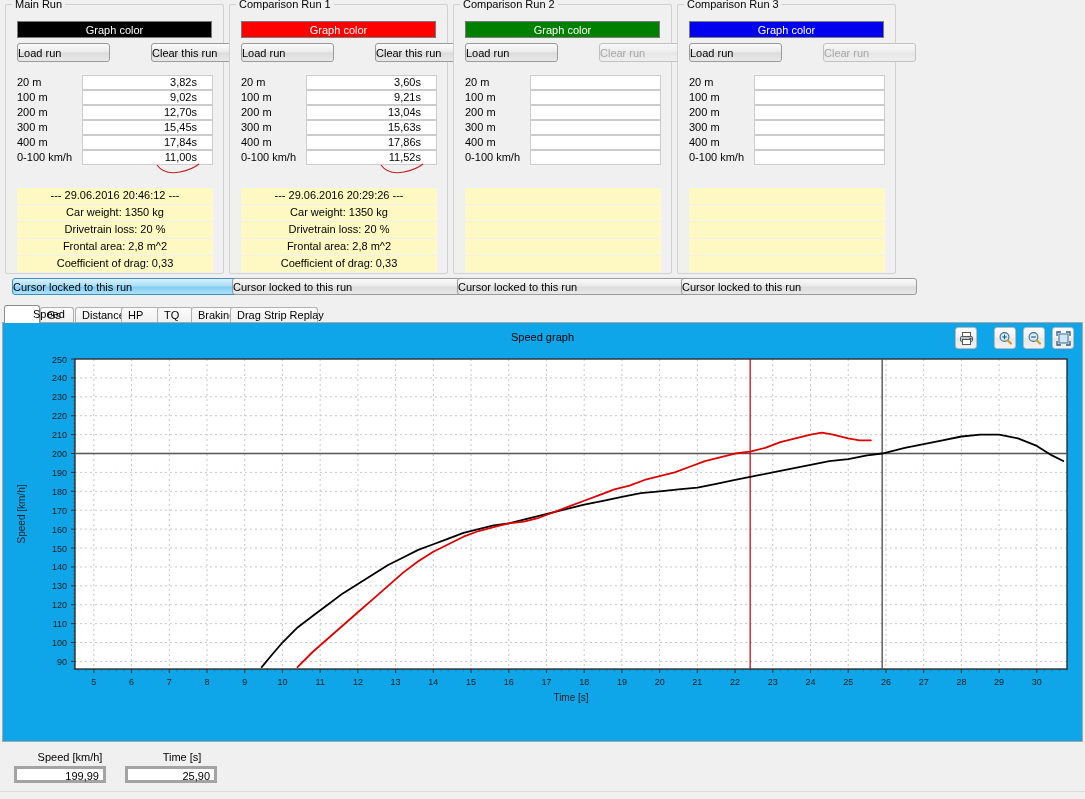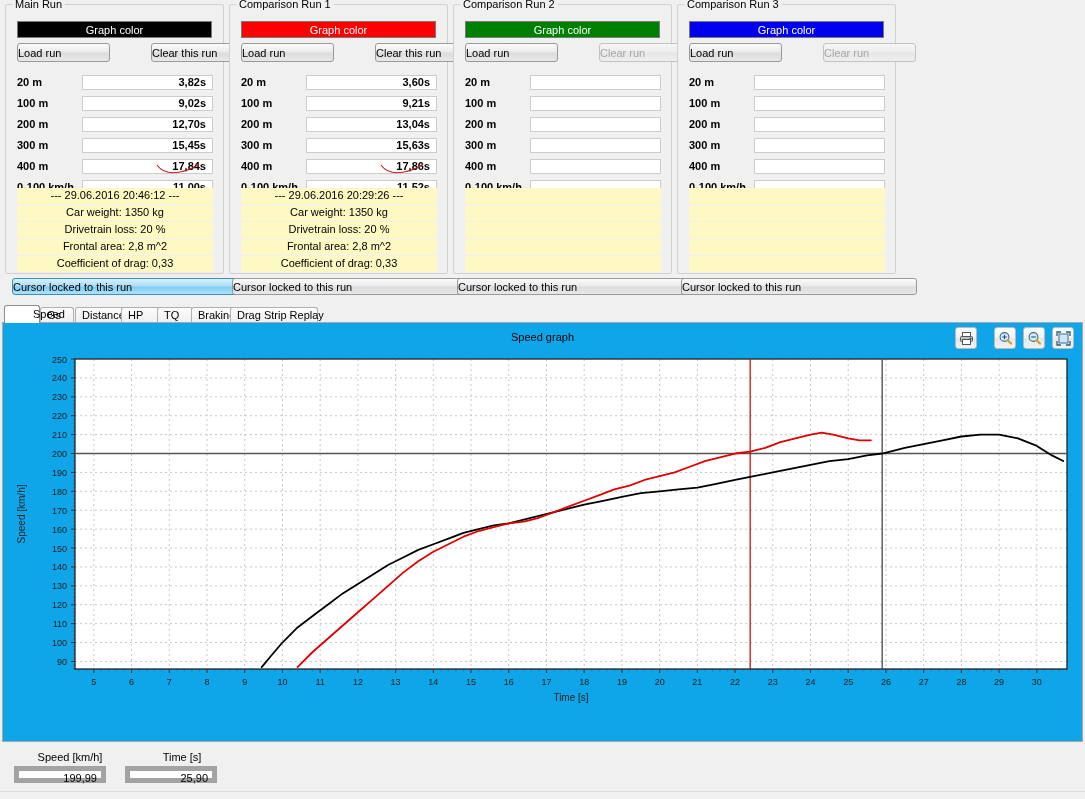--- a/index.html
+++ b/index.html
@@ -42,26 +42,26 @@
     font-family: "Liberation Sans", sans-serif; font-size: 11px; color: #000;
     text-align: left; box-sizing: border-box; cursor: default;
     padding: 0;
   }
   .btn.disabled { color: #a6a6a6; background: linear-gradient(#f6f6f6,#ededed 48%,#e6e6e6 52%,#efefef); border-color: #c2c2c2; }
 
   .btn-load { position: absolute; left: 11px; top: 38px; width: 93px; height: 19px; }
   .btn-clear { position: absolute; left: 113px; top: 38px; width: 93px; height: 19px; margin-left: 32px; }
 
   .metrics { position: absolute; left: 11px; top: 70px; width: 196px; }
-  .metric-row { position: relative; height: 21px; font-weight: bold; }
+  .metric-row { position: relative; height: 15px; }
   .metric-label { position: absolute; left: 0; top: 1px; font-size: 11px; }
   .metric-value {
     position: absolute; left: 65px; top: 0; width: 131px; height: 15px;
     background: #fff; border: 1px solid #cccccc; box-sizing: border-box;
-    text-align: right; padding-right: 6px; line-height: 13px; font-size: 11px;
+    text-align: right; padding-right: 15px; line-height: 13px; font-size: 11px;
   }
   .squiggle { position: absolute; left: 150px; top: 158px; width: 48px; height: 12px; pointer-events: none; }
 
   .info-block { position: absolute; left: 11px; top: 183px; width: 196px; }
   .info-row {
     height: 16px; background: #fef9c3; margin-bottom: 1px;
     text-align: center; line-height: 15px; font-size: 11px;
     box-sizing: border-box;
   }
 
@@ -113,21 +113,21 @@
   .tb-btn.sep { margin-left: 14px; }
   .tb-btn svg { position: absolute; left: 3px; top: 3px; }
 
   .plot-wrap { position: absolute; left: 0; top: 24px; width: 1081px; height: 394px; }
 
   
   .readouts { position: absolute; left: 2px; top: 742px; width: 1081px; height: 48px; }
   .ro-label { position: absolute; font-size: 11px; text-align: center; }
   .ro-field {
     position: absolute; height: 17px; background: #fff;
-    border: 5px solid #a3a3a3; box-sizing: border-box;
+    border: 3px solid #a3a3a3; box-sizing: border-box;
     text-align: right; padding-right: 4px; line-height: 15px; font-size: 11px;
   }
   .ro-l0 { left: 16px; top: 9px; width: 104px; }
   .ro-f0 { left: 12px; top: 24px; width: 92px; }
   .ro-l1 { left: 128px; top: 9px; width: 104px; }
   .ro-f1 { left: 123px; top: 24px; width: 92px; }
 
   .statusbar {
     position: absolute; left: 0; top: 791px; width: 1085px; height: 8px;
     background: #f0f0f0; border-top: 1px solid #dcdcdc;

